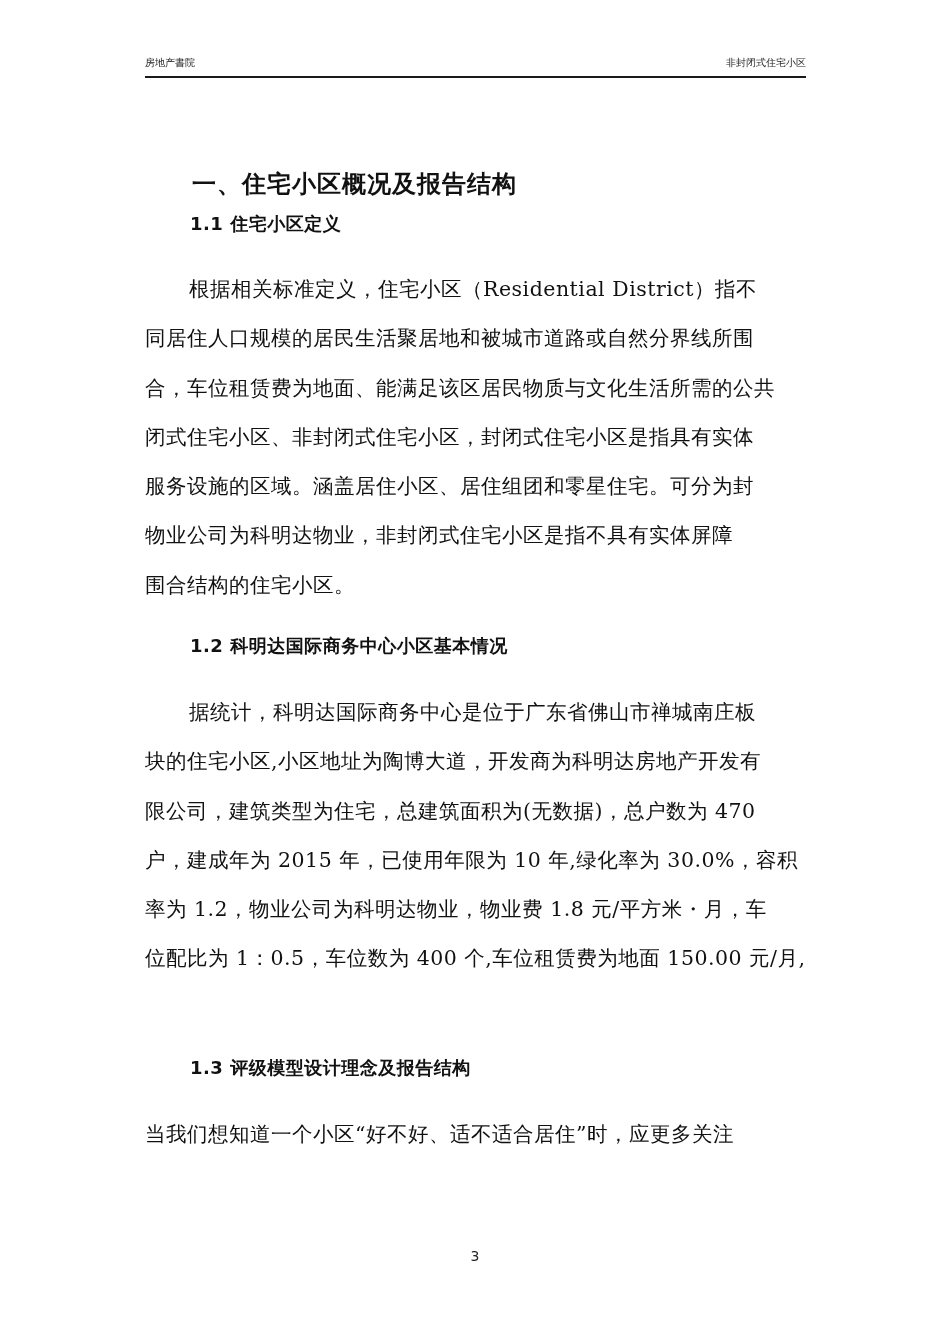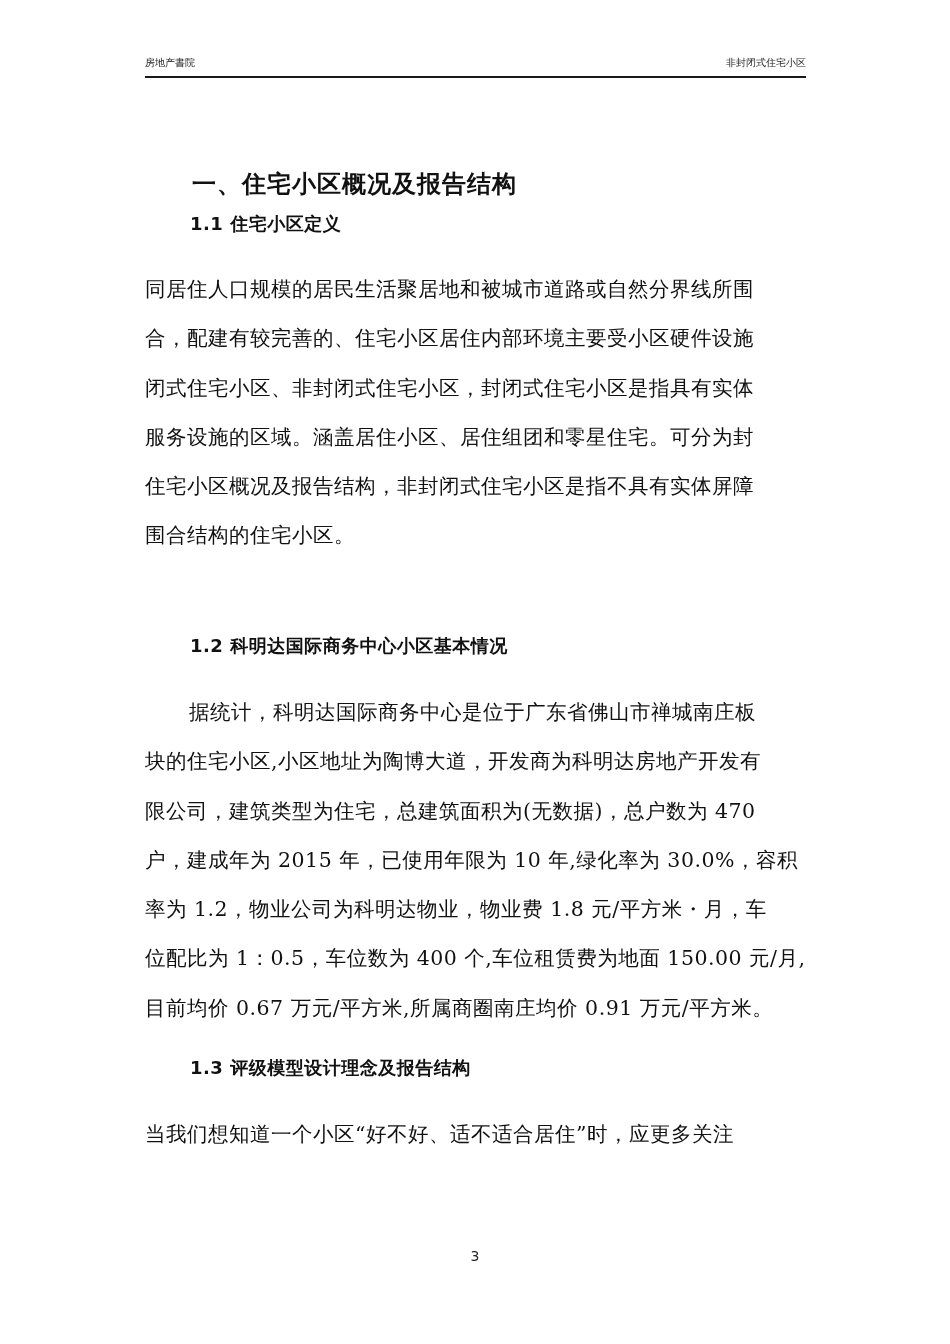--- a/index.html
+++ b/index.html
@@ -18,37 +18,37 @@
 
 <div class="header">
   <span class="left">房地产書院</span>
   <span class="right">非封闭式住宅小区</span>
 </div>
 
 <div class="h1">一、住宅小区概况及报告结构</div>
 
 <div class="h2" style="top:212px;">1.1 住宅小区定义</div>
 <div class="para" style="top:265px;">
+  <span class="line" style="padding-left:44px;text-indent:0">根据相关标准定义，住宅小区（Residential District）指不</span>
   <span class="line" style="text-indent:0">同居住人口规模的居民生活聚居地和被城市道路或自然分界线所围</span>
-  <span class="line" style="text-indent:0">合，配建有较完善的、住宅小区居住内部环境主要受小区硬件设施</span>
+  <span class="line" style="text-indent:0">合，车位租赁费为地面、能满足该区居民物质与文化生活所需的公共</span>
   <span class="line" style="text-indent:0">闭式住宅小区、非封闭式住宅小区，封闭式住宅小区是指具有实体</span>
   <span class="line" style="text-indent:0">服务设施的区域。涵盖居住小区、居住组团和零星住宅。可分为封</span>
-  <span class="line" style="text-indent:0">住宅小区概况及报告结构，非封闭式住宅小区是指不具有实体屏障</span>
+  <span class="line" style="text-indent:0">物业公司为科明达物业，非封闭式住宅小区是指不具有实体屏障</span>
   <span class="line" style="text-indent:0">围合结构的住宅小区。</span>
 </div>
 
 <div class="h2" style="top:634px;">1.2 科明达国际商务中心小区基本情况</div>
 <div class="para" style="top:688px;">
   <span class="line" style="padding-left:44px;text-indent:0">据统计，科明达国际商务中心是位于广东省佛山市禅城南庄板</span>
   <span class="line" style="text-indent:0">块的住宅小区,小区地址为陶博大道，开发商为科明达房地产开发有</span>
   <span class="line" style="text-indent:0">限公司，建筑类型为住宅，总建筑面积为(无数据)，总户数为 470</span>
   <span class="line" style="text-indent:0">户，建成年为 2015 年，已使用年限为 10 年,绿化率为 30.0%，容积</span>
   <span class="line" style="text-indent:0">率为 1.2，物业公司为科明达物业，物业费 1.8 元/平方米・月，车</span>
   <span class="line" style="text-indent:0">位配比为 1：0.5，车位数为 400 个,车位租赁费为地面 150.00 元/月,</span>
-  <span class="line" style="text-indent:0">目前均价 0.67 万元/平方米,所属商圈南庄均价 0.91 万元/平方米。</span>
 </div>
 
 <div class="h2" style="top:1056px;">1.3 评级模型设计理念及报告结构</div>
 <div class="para" style="top:1110px;">
   <span class="line" style="text-indent:0">当我们想知道一个小区“好不好、适不适合居住”时，应更多关注</span>
 </div>
 
 <div class="pagenum">3</div>
 
 </body></html>

